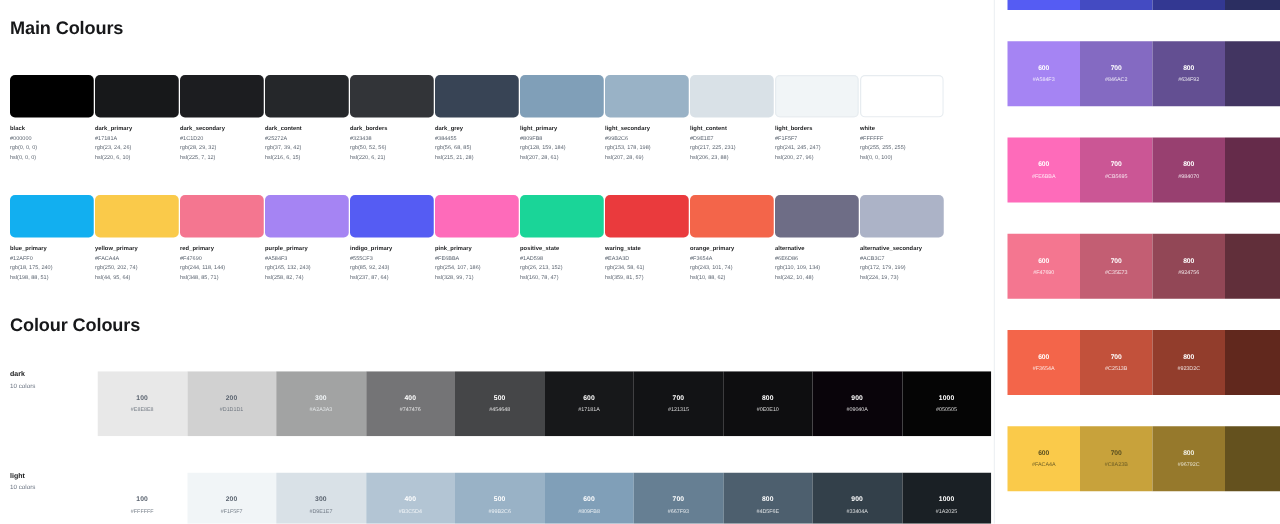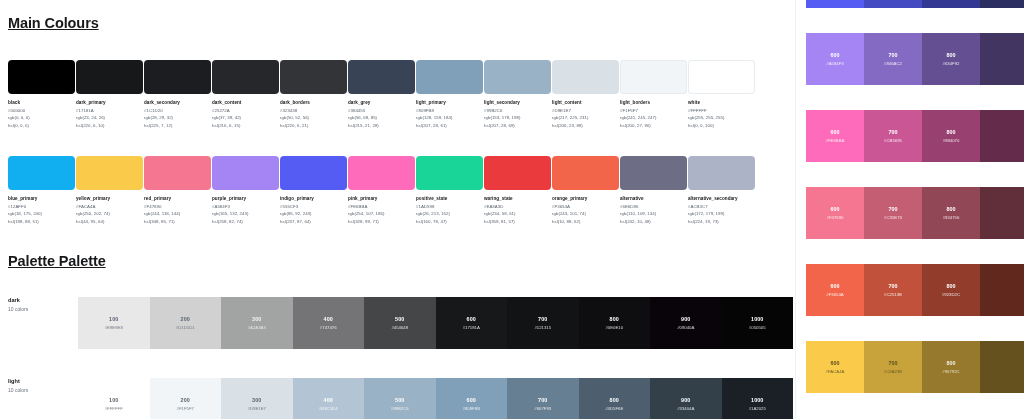--- a/index.html
+++ b/index.html
@@ -19,21 +19,20 @@
     width: 795px; height: 419px;
     background: #ffffff;
     overflow: hidden;
   }
 
   .section-title {
     font-size: 14.5px;
     font-weight: bold;
     letter-spacing: -0.1px;
     color: #17181A;
-    text-decoration: underline;
   }
 
   #main-colours-title { position: absolute; left: 8px; top: 15px; }
   #palette-title      { position: absolute; left: 8px; top: 253px; }
 
   
   .swatch-row { position: absolute; left: 8px; display: flex; gap: 0px; }
   #row-main-1 { top: 60px; }
   #row-main-2 { top: 156px; }
 
@@ -285,21 +284,21 @@
         </div>
         <div class="swatch">
           <div class="swatch-chip" style="background: rgb(172, 179, 199);"></div>
           <div class="swatch-name">alternative_secondary</div>
           <div class="swatch-val">#ACB3C7</div>
           <div class="swatch-val">rgb(172, 179, 199)</div>
           <div class="swatch-val">hsl(224, 19, 73)</div>
         </div>
       </div>
 
-    <div id="palette-title" class="section-title">Palette Palette</div>
+    <div id="palette-title" class="section-title">Colour Colours</div>
 
     <div id="palette-dark" class="palette-block">
       <div class="palette-label">
         <div class="pl-name">dark</div>
         <div class="pl-count">10 colors</div>
       </div>
       <div class="strip" id="strip-dark">
           <div class="cell" style="background: rgb(232, 232, 232); color: rgb(91, 100, 112);">
             <div class="c-step">100</div>
             <div class="c-hex">#E8E8E8</div>

